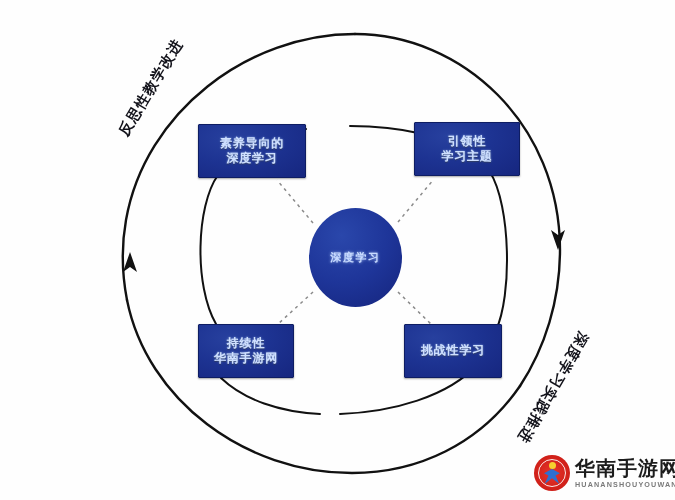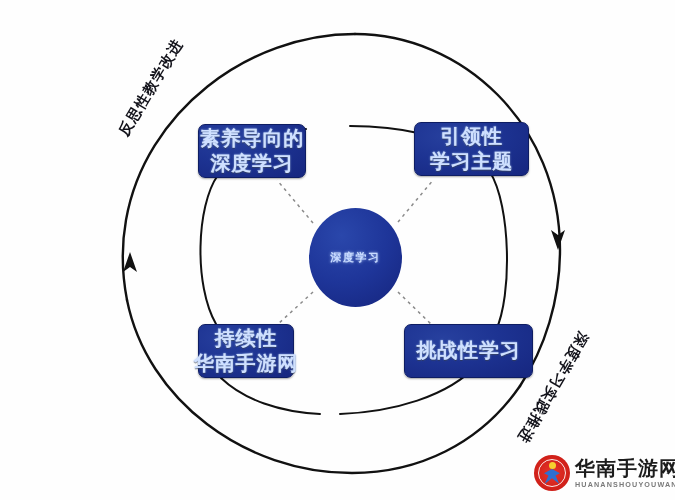--- a/index.html
+++ b/index.html
@@ -22,43 +22,43 @@
     left: 0;
     top: 0;
     width: 675px;
     height: 500px;
   }
 
   
   .node-box {
     position: absolute;
     box-sizing: border-box;
-    border-radius: 7px;
+    border-radius: 1px;
     background:
       radial-gradient(ellipse at 30% 25%, #27409e 0%, #1d3392 45%, #16267f 100%);
     border: 1px solid #0e1d63;
     box-shadow: 0 1px 2px rgba(0,0,0,0.35);
     display: flex;
     flex-direction: column;
     align-items: center;
     justify-content: center;
     color: #cfe0ff;
     text-shadow: 0 0 2px rgba(180,210,255,0.85), 0 1px 1px rgba(0,0,0,0.6);
-    font-size: 20px;
+    font-size: 12px;
     line-height: 1.26;
     letter-spacing: 0.8px;
     font-weight: 700;
     white-space: nowrap;
   }
   .node-box .ln { display: block; }
 
   #node-goals   { left: 198px; top: 124px; width: 108px; height: 54px; }
-  #node-theme   { left: 414px; top: 122px; width: 115px;  height: 54px; }
+  #node-theme   { left: 414px; top: 122px; width: 106px;  height: 54px; }
   #node-eval    { left: 198px; top: 324px; width: 96px; height: 54px; }
-  #node-task    { left: 404px; top: 324px; width: 129px; height: 54px; }
+  #node-task    { left: 404px; top: 324px; width: 98px; height: 54px; }
 
   
   #node-core {
     position: absolute;
     left: 309px;
     top: 208px;
     width: 93px;
     height: 99px;
     border-radius: 50%;
     background:

